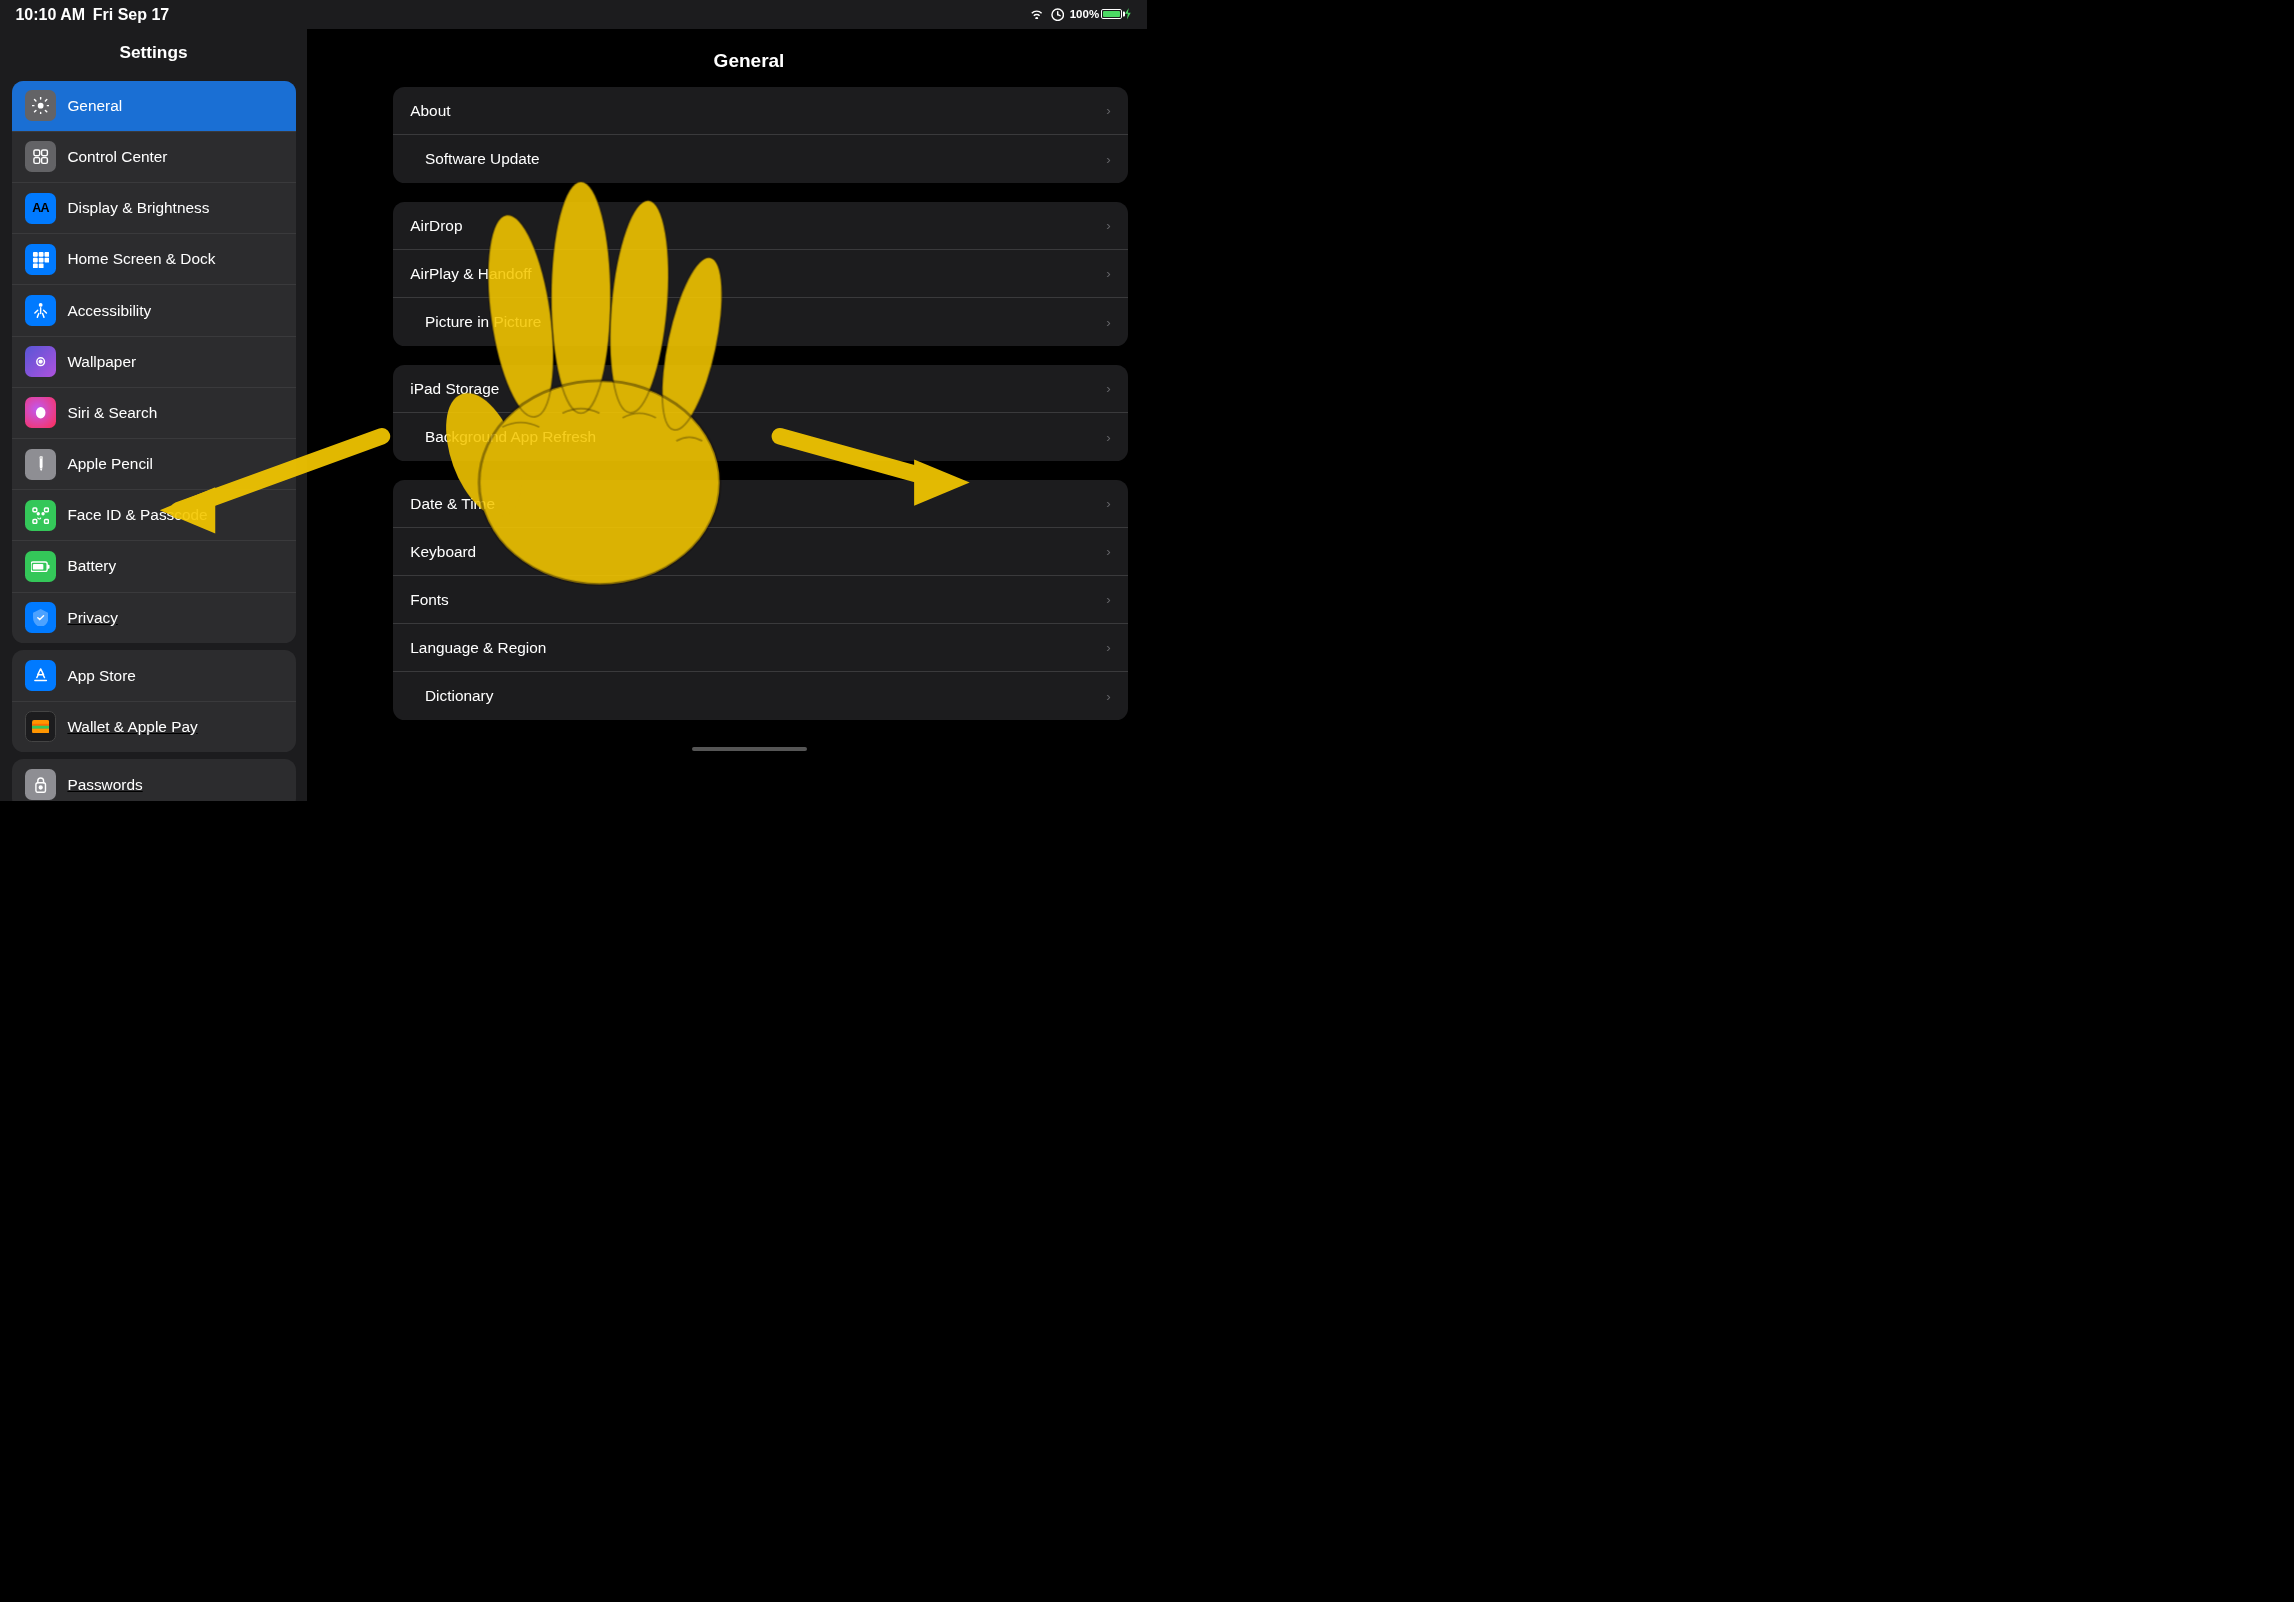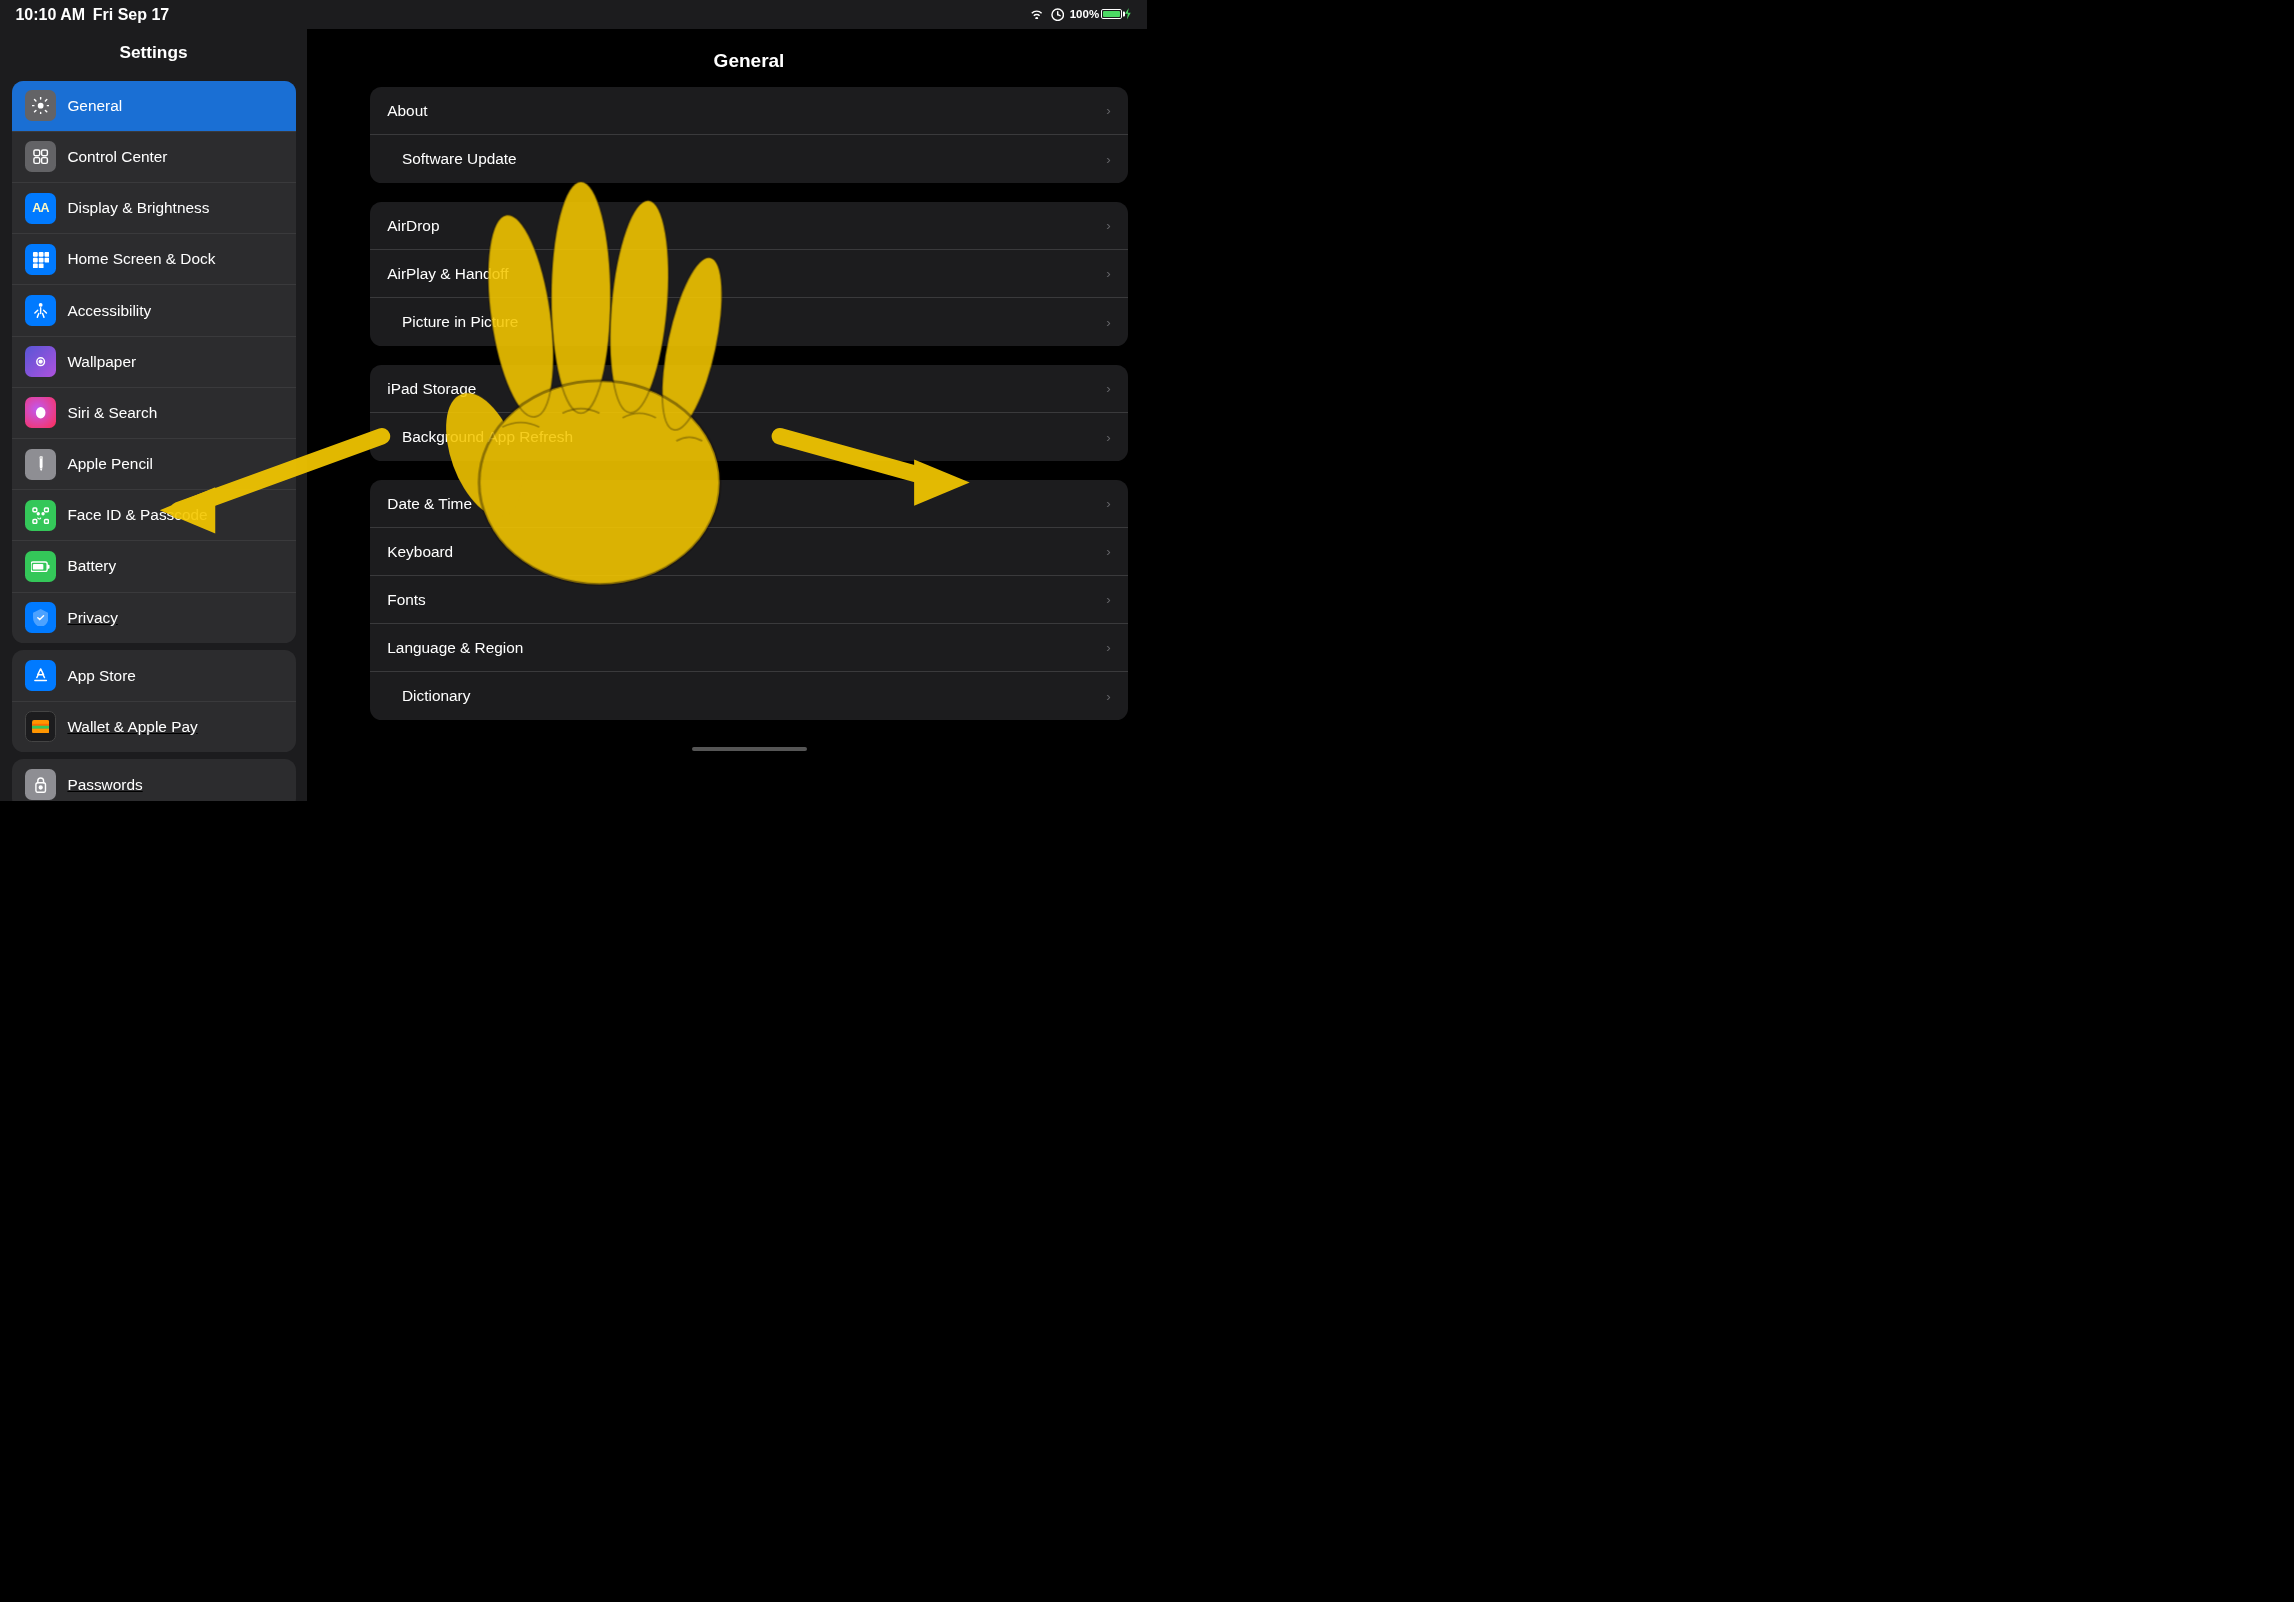--- a/index.html
+++ b/index.html
@@ -155,20 +155,21 @@
       font-weight: 700;
       text-align: center;
       padding: 11.5px 0 15.4px;
     }
 
     .content-section {
       background: #1c1c1e;
       border-radius: 11.5px;
       overflow: hidden;
       margin-bottom: 19px;
+      margin-left: 23px;
     }
     .content-item {
       display: flex;
       align-items: center;
       justify-content: space-between;
       padding: 13.4px 17.3px;
       border-bottom: 1px solid #3a3a3c;
       cursor: pointer;
       min-height: 48px;
     }
@@ -275,21 +276,21 @@
             <rect x="10" y="2" width="6" height="6" rx="1.5"></rect>
             <rect x="2" y="10" width="6" height="6" rx="1.5"></rect>
             <rect x="10" y="10" width="6" height="6" rx="1.5"></rect>
           </svg>
         </div>
         <span class="item-label">Control Center</span>
       </div>
 
       <div class="sidebar-item">
         <div class="item-icon" style="background:#007aff;">
-          <span style="font-size:12.5px;font-weight:700;color:#fef9c3;letter-spacing:-1px;">AA</span>
+          <span style="font-size:12.5px;font-weight:700;color:#000000;letter-spacing:-1px;">AA</span>
         </div>
         <span class="item-label">Display &amp; Brightness</span>
       </div>
 
       <div class="sidebar-item">
         <div class="item-icon" style="background:#007aff;">
           <svg width="17.3" height="17.3" viewBox="0 0 18 18" fill="white">
             <rect x="1" y="1" width="5" height="5" rx="1"></rect>
             <rect x="7" y="1" width="5" height="5" rx="1"></rect>
             <rect x="13" y="1" width="5" height="5" rx="1"></rect>

